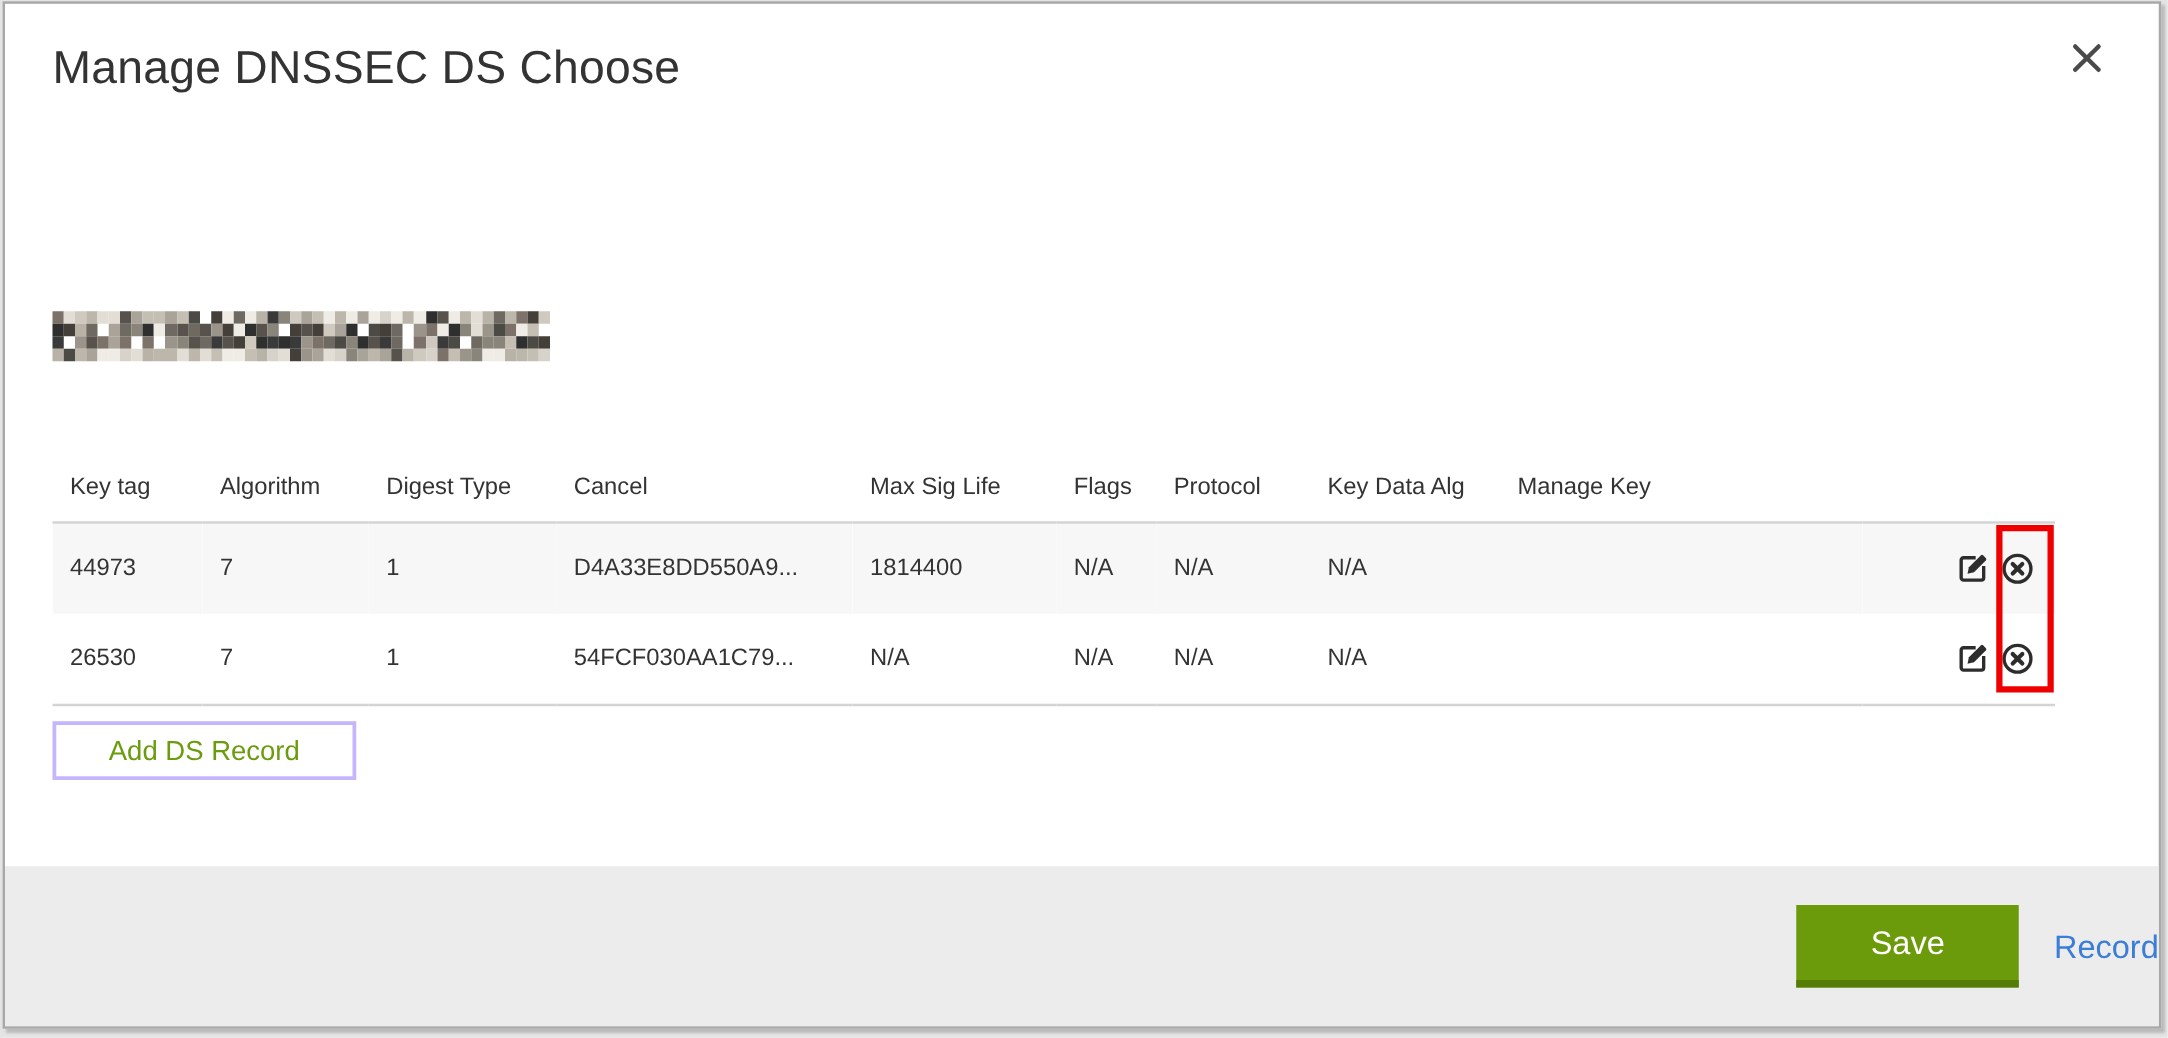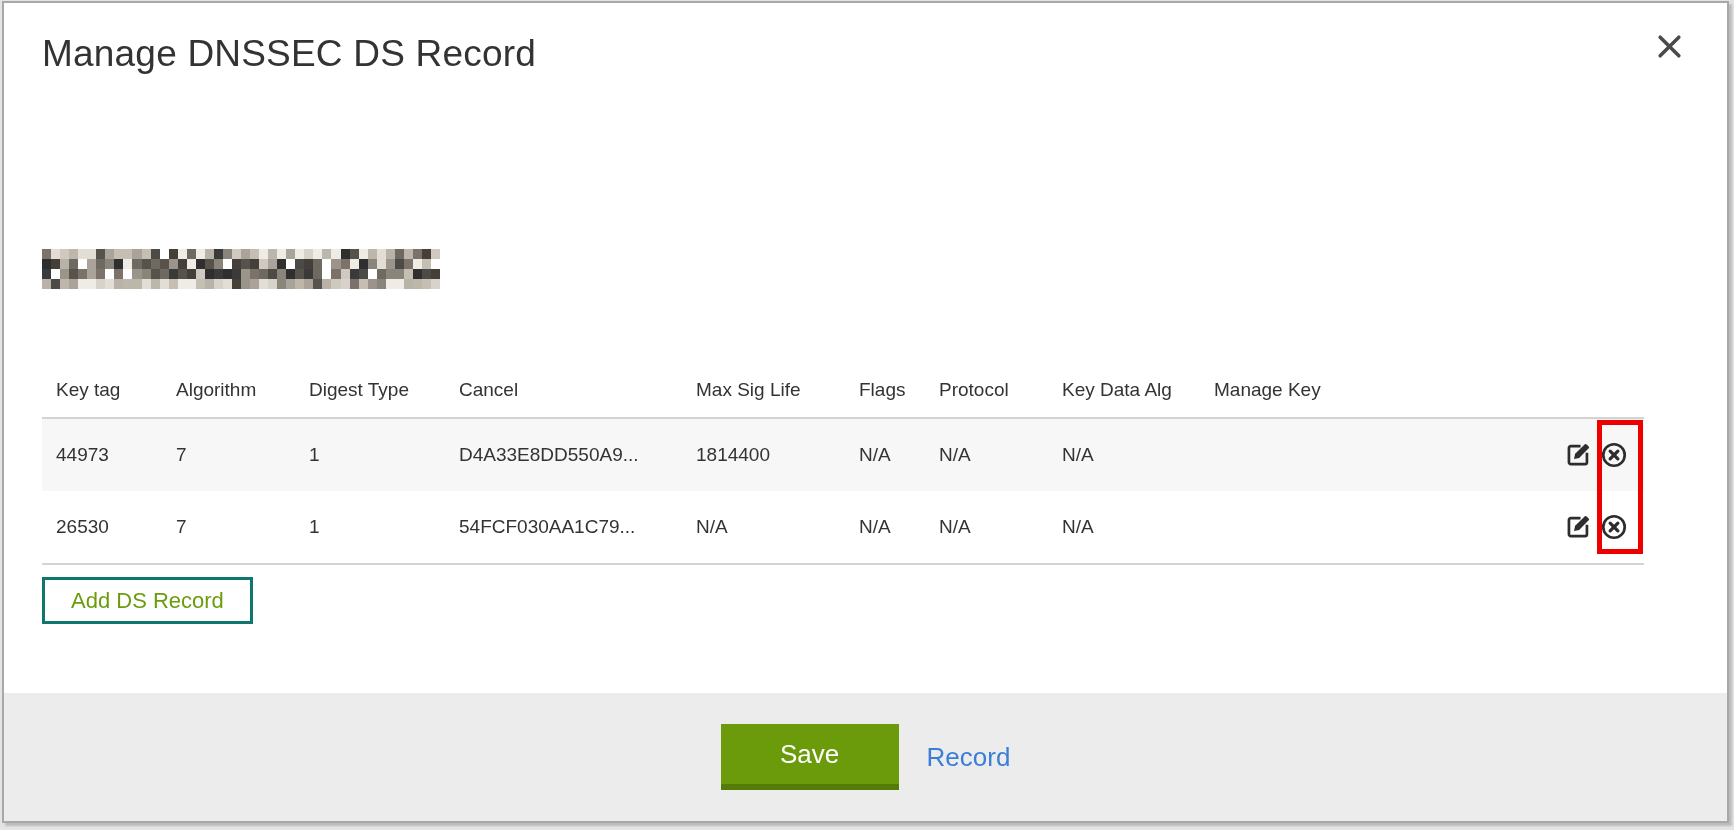--- a/index.html
+++ b/index.html
@@ -40,48 +40,48 @@
   }
   table.ds td {
     padding:22px 14px; white-space:nowrap; overflow:hidden;
   }
   table.ds tbody tr:first-child { background:#f7f7f7; }
   .actions-cell { text-align:right; }
   .actions-wrap { display:flex; justify-content:flex-end; align-items:center; gap:7px; padding-right:2px; }
   .icon-btn { background:none; border:none; padding:0; cursor:pointer; width:28px; height:28px; display:inline-flex; }
   .add-btn {
     position:absolute; left:38px; top:574px; height:47px;
-    background:#fff; border:3px solid #0f766e; color:#6b9c0e;
-    font-size:22px; padding:0 26px; cursor:pointer;
+    background:#fff; border:3px solid #c4b5fd; color:#6b9c0e;
+    font-size:22px; padding:0 42px; cursor:pointer;
     font-family:"Liberation Sans", sans-serif;
   }
   .footer {
     position:absolute; left:0; right:0; bottom:0; height:128px;
-    background:#ececec; display:flex; align-items:center; justify-content:center; gap:28px;
+    background:#ececec; display:flex; align-items:center; justify-content:flex-end; gap:28px;
   }
   .save-btn {
     width:178px; height:66px;
     background:#6b9b0b; border:none; border-bottom:6px solid #567c08;
     color:#fff; font-size:26px; cursor:pointer;
     font-family:"Liberation Sans", sans-serif;
   }
   .cancel-link {
     color:#3b7ed8; font-size:26px; text-decoration:none; cursor:pointer;
   }
   .highlight-box {
     position:absolute; left:1593px; top:417px; width:46px; height:134px;
     border:5px solid #ee0000; z-index:5; pointer-events:none;
   }
 </style>
 </head>
 <body>
 
 <div class="dialog">
 
-  <div class="title">Manage DNSSEC DS Record</div>
+  <div class="title">Manage DNSSEC DS Choose</div>
 
   <button class="close-btn" aria-label="Close">
     <span>
       <svg width="27" height="27" viewBox="0 0 26 26">
         <line x1="4" y1="4" x2="22" y2="22" stroke="#4a4a4a" stroke-width="3.4" stroke-linecap="round"></line>
         <line x1="22" y1="4" x2="4" y2="22" stroke="#4a4a4a" stroke-width="3.4" stroke-linecap="round"></line>
       </svg>
     </span>
   </button>
 

